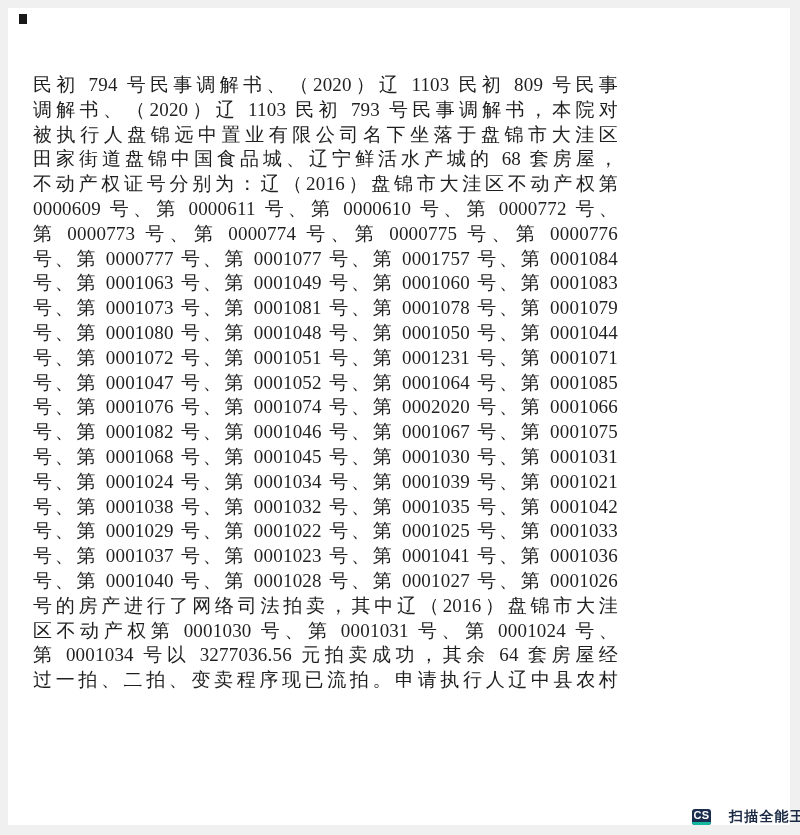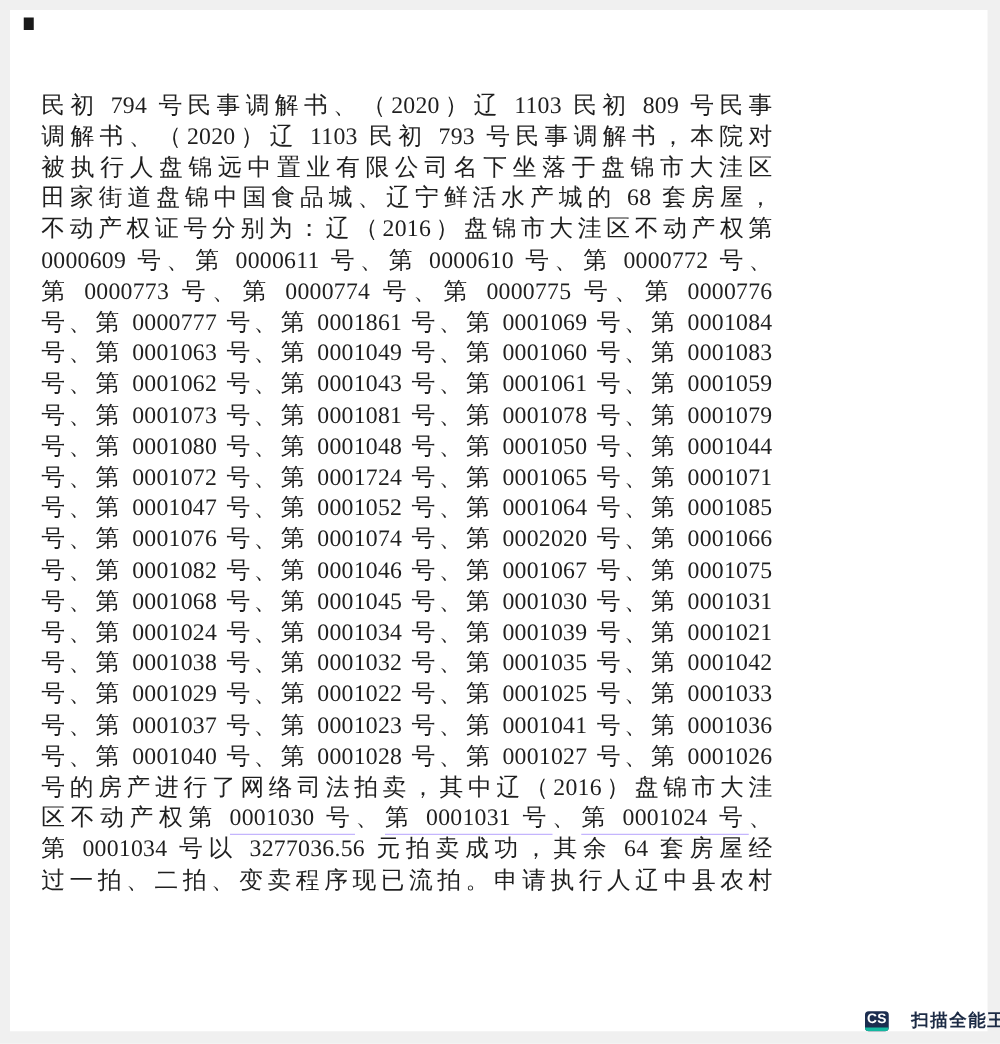--- a/index.html
+++ b/index.html
@@ -94,26 +94,25 @@
   <div class="scan-artifact"></div>
 
   <div class="doc-text">
       <div class="line">民初 794 号民事调解书、（2020）辽 1103 民初 809 号民事</div>
       <div class="line">调解书、（2020）辽 1103 民初 793 号民事调解书，本院对</div>
       <div class="line">被执行人盘锦远中置业有限公司名下坐落于盘锦市大洼区</div>
       <div class="line">田家街道盘锦中国食品城、辽宁鲜活水产城的 68 套房屋，</div>
       <div class="line">不动产权证号分别为：辽（2016）盘锦市大洼区不动产权第</div>
       <div class="line">0000609 号、第 0000611 号、第 0000610 号、第 0000772 号、</div>
       <div class="line">第 0000773 号、第 0000774 号、第 0000775 号、第 0000776</div>
-      <div class="line">号、第 0000777 号、第 0001861 号、第 0001069 号、第 0001084</div>
+      <div class="line">号、第 0000777 号、第 0001077 号、第 0001757 号、第 0001084</div>
       <div class="line">号、第 0001063 号、第 0001049 号、第 0001060 号、第 0001083</div>
-      <div class="line">号、第 0001062 号、第 0001043 号、第 0001061 号、第 0001059</div>
       <div class="line">号、第 0001073 号、第 0001081 号、第 0001078 号、第 0001079</div>
       <div class="line">号、第 0001080 号、第 0001048 号、第 0001050 号、第 0001044</div>
-      <div class="line">号、第 0001072 号、第 0001724 号、第 0001065 号、第 0001071</div>
+      <div class="line">号、第 0001072 号、第 0001051 号、第 0001231 号、第 0001071</div>
       <div class="line">号、第 0001047 号、第 0001052 号、第 0001064 号、第 0001085</div>
       <div class="line">号、第 0001076 号、第 0001074 号、第 0002020 号、第 0001066</div>
       <div class="line">号、第 0001082 号、第 0001046 号、第 0001067 号、第 0001075</div>
       <div class="line">号、第 0001068 号、第 0001045 号、第 0001030 号、第 0001031</div>
       <div class="line">号、第 0001024 号、第 0001034 号、第 0001039 号、第 0001021</div>
       <div class="line">号、第 0001038 号、第 0001032 号、第 0001035 号、第 0001042</div>
       <div class="line">号、第 0001029 号、第 0001022 号、第 0001025 号、第 0001033</div>
       <div class="line">号、第 0001037 号、第 0001023 号、第 0001041 号、第 0001036</div>
       <div class="line">号、第 0001040 号、第 0001028 号、第 0001027 号、第 0001026</div>
       <div class="line">号的房产进行了网络司法拍卖，其中辽（2016）盘锦市大洼</div>

